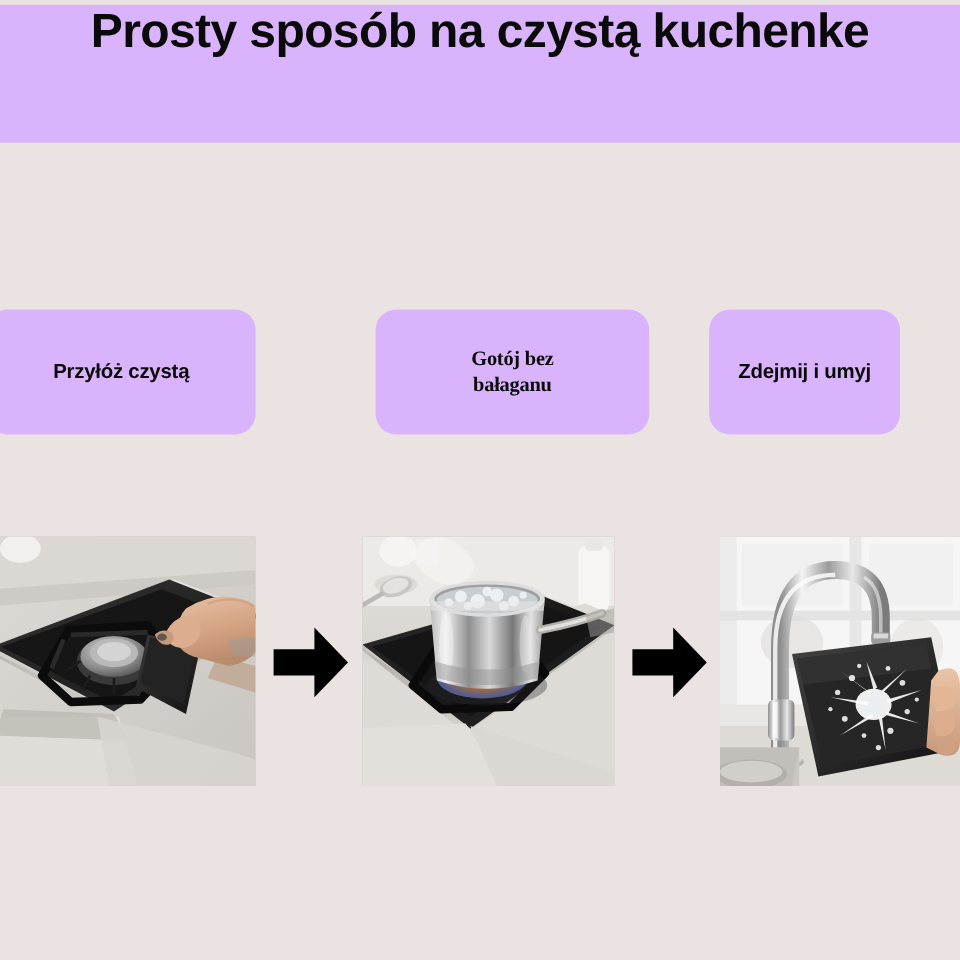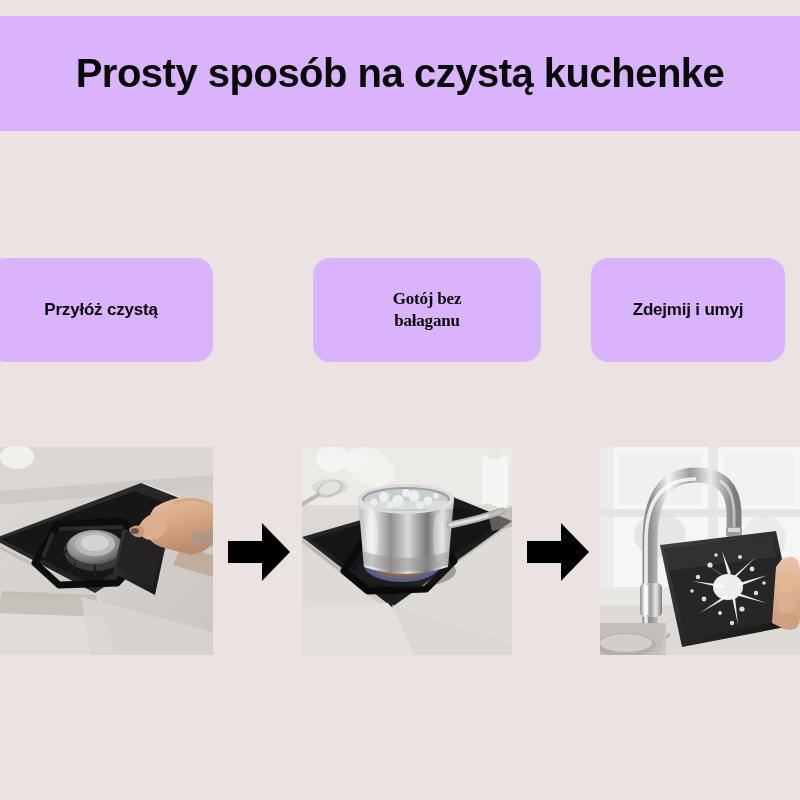--- a/index.html
+++ b/index.html
@@ -12,26 +12,25 @@
     background: #ebe3e1;
     font-family: "Liberation Sans", sans-serif;
     overflow: hidden;
     position: relative;
   }
 
   
   #header-banner {
     position: absolute;
     left: 0;
-    top: 16px;
+    top: 4px;
     width: 800px;
     height: 115px;
     background: #d9b3fc;
     display: flex;
-    align-items: center;
     justify-content: center;
   }
   #page-title {
     font-size: 40px;
     font-weight: 800;
     color: #0a0a0a;
     letter-spacing: -0.5px;
     text-align: center;
     white-space: nowrap;
     font-family: "Liberation Sans", sans-serif;
@@ -53,21 +52,21 @@
   .step-card-label {
     font-size: 17px;
     font-weight: 800;
     color: #0a0a0a;
     text-align: center;
     line-height: 1.28;
     letter-spacing: -0.2px;
   }
   #step-card-1 { left: -11px;  width: 224px; }
   #step-card-2 { left: 313px;  width: 228px; font-family: Liberation Serif, serif; }
-  #step-card-3 { left: 591px;  width: 194px; }
+  #step-card-3 { left: 591px;  width: 159px; }
 
   
   .photo-panel {
     position: absolute;
     top: 447px;
     height: 208px;
     overflow: hidden;
     background: #cfcac6;
   }
   #photo-panel-1 { left: -5px;  width: 218px; }

